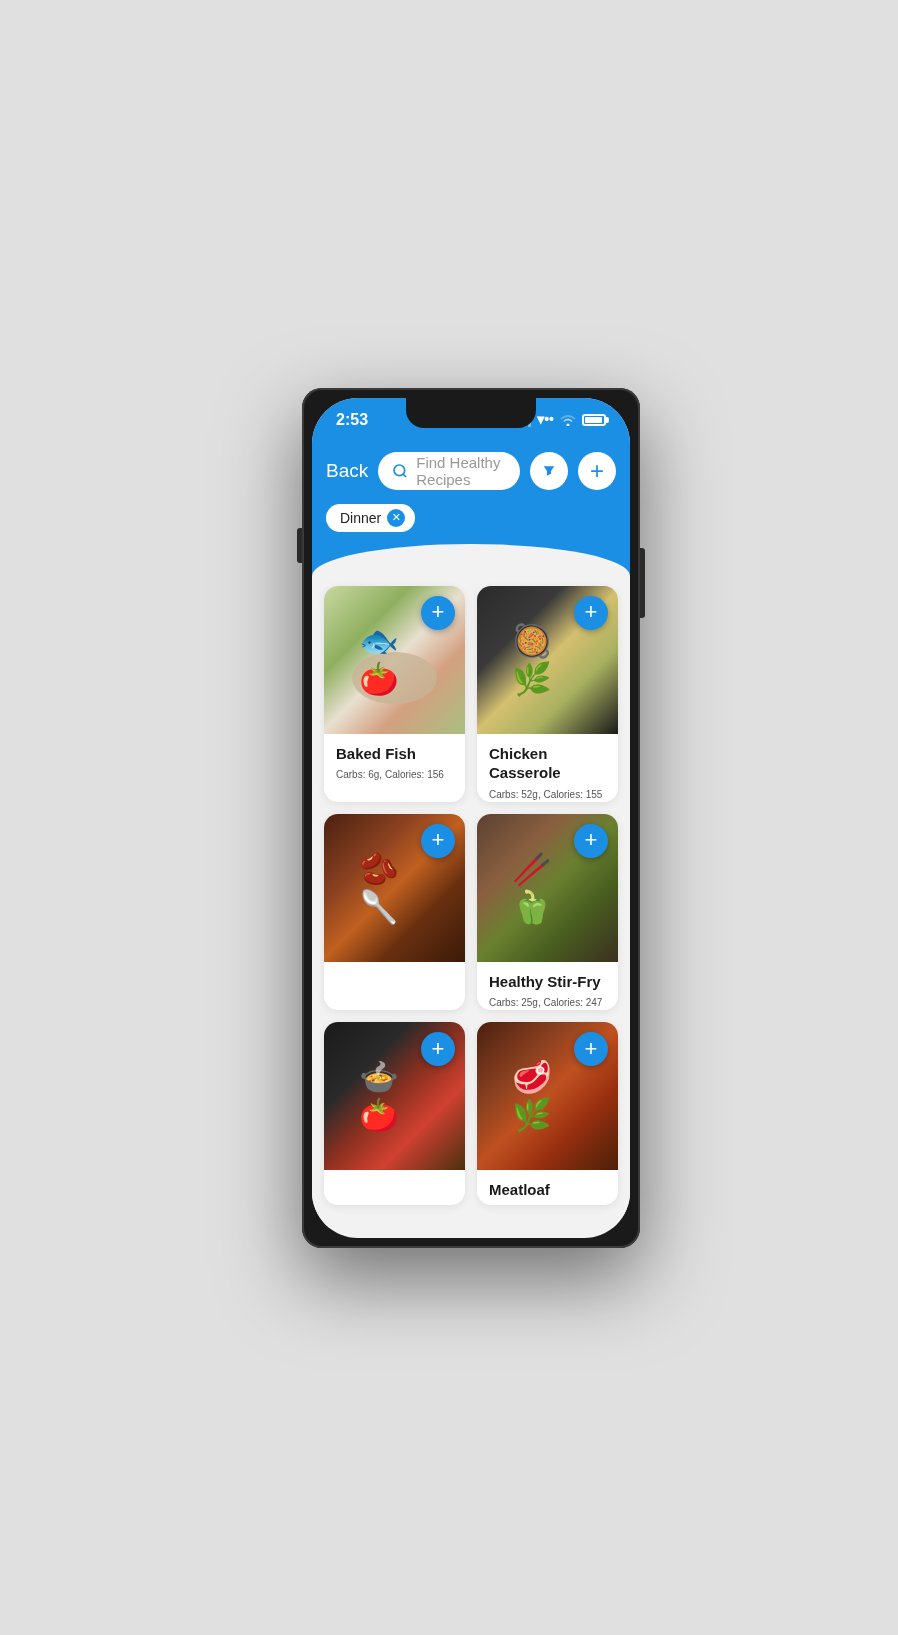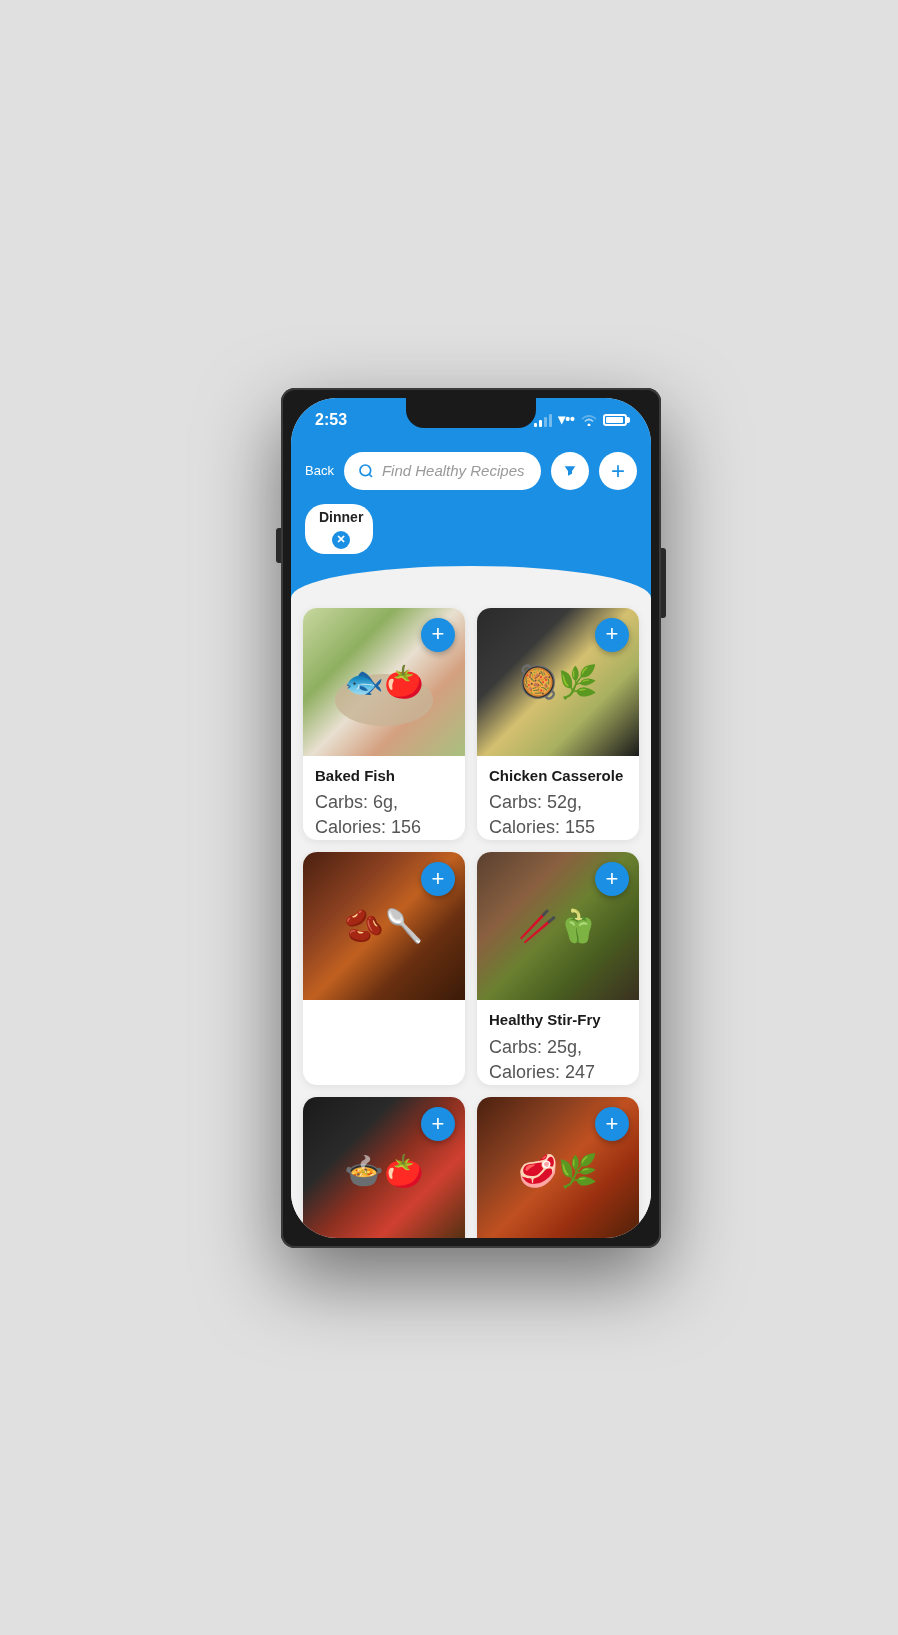--- a/index.html
+++ b/index.html
@@ -7,24 +7,24 @@
     body {
       background: #e0e0e0;
       display: flex;
       justify-content: center;
       align-items: center;
       min-height: 100vh;
       font-family: -apple-system, BlinkMacSystemFont, 'Segoe UI', sans-serif;
     }
 
     .phone-outer {
-      width: 380px;
+      width: 338px;
       height: 860px;
       background: #1a1a1a;
-      border-radius: 14px;
+      border-radius: 20px;
       padding: 10px;
       box-shadow: 0 30px 80px rgba(0,0,0,0.5), inset 0 0 0 2px #3a3a3a;
       position: relative;
       margin-left: 44px;
     }
 
     .phone-inner {
       width: 100%;
       height: 100%;
       background: #f2f2f2;
@@ -128,21 +128,21 @@
     .header {
       background: #1a8fe3;
       padding: 10px 14px 14px;
       display: flex;
       align-items: center;
       gap: 10px;
     }
 
     .back-btn {
       color: white;
-      font-size: 13px;
+      font-size: 19px;
       font-weight: 400;
       cursor: pointer;
       white-space: nowrap;
     }
 
     .search-bar {
       flex: 1;
       background: white;
       border-radius: 22px;
       height: 38px;
@@ -154,21 +154,20 @@
 
     .search-icon-svg {
       color: #1a8fe3;
       font-size: 16px;
       flex-shrink: 0;
     }
 
     .search-placeholder {
       color: #999;
       font-size: 15px;
-      font-style: italic;
     }
 
     .filter-btn {
       width: 38px;
       height: 38px;
       background: white;
       border-radius: 50%;
       display: flex;
       align-items: center;
       justify-content: center;
@@ -204,23 +203,22 @@
     }
 
     .chip {
       background: white;
       border-radius: 20px;
       padding: 5px 10px 5px 14px;
       display: flex;
       align-items: center;
       gap: 6px;
       font-size: 14px;
-      font-weight: 700;
+      font-weight: 400;
       color: #222;
-      flex-direction: column;
     }
 
     .chip-close {
       width: 18px;
       height: 18px;
       background: #1a8fe3;
       border-radius: 50%;
       display: flex;
       align-items: center;
       justify-content: center;
@@ -389,21 +387,21 @@
 
     .recipe-name {
       font-size: 15px;
       font-weight: 700;
       color: #1a1a1a;
       margin-bottom: 5px;
       line-height: 1.3;
     }
 
     .recipe-stats {
-      font-size: 18px;
+      font-size: 10px;
       color: #555;
       line-height: 1.4;
     }
 
     
     .content::-webkit-scrollbar { display: none; }
     .content { -ms-overflow-style: none; scrollbar-width: none; }
 
     
     .notch {

